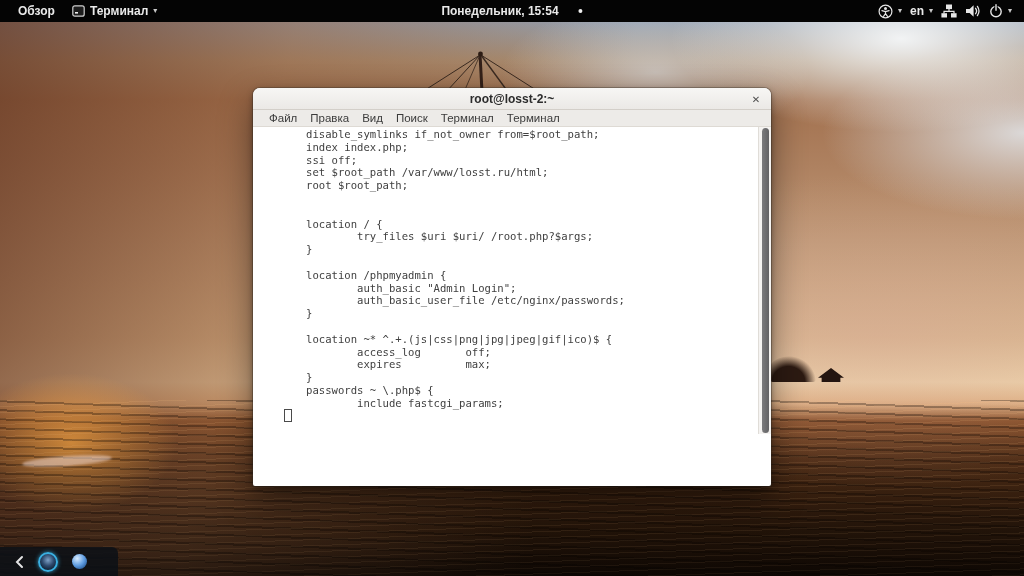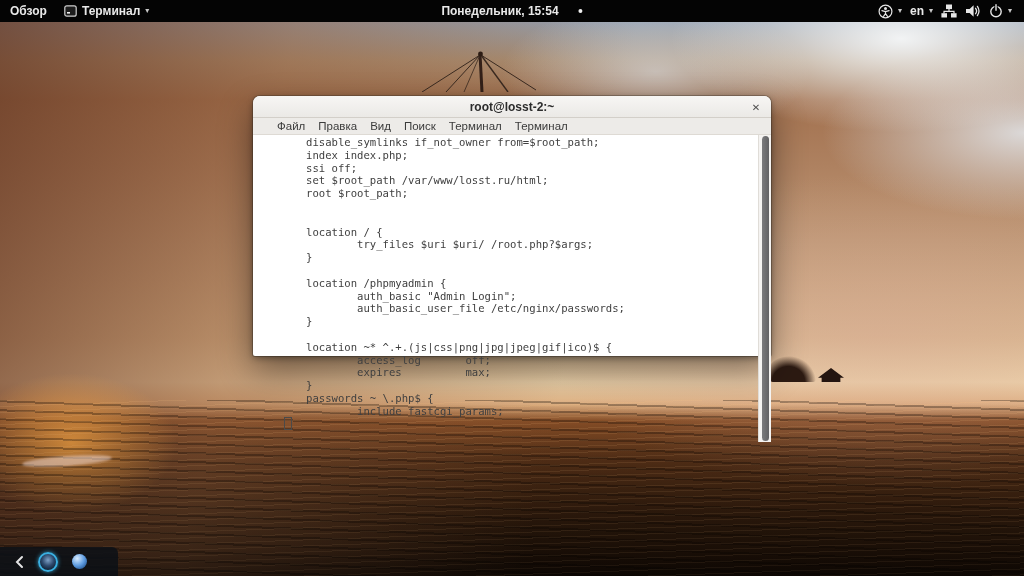--- a/index.html
+++ b/index.html
@@ -30,43 +30,43 @@
   .island { position:absolute; background:#271710; border-radius:45% 45% 10% 10%; }
   .island.trees { left:770px; top:356px; width:46px; height:26px;
     background:radial-gradient(60% 100% at 40% 100%, #2c1a12 60%, rgba(44,26,18,0) 100%); }
   .hut { left:818px; top:368px; width:26px; height:14px;
     background:#241510; clip-path:polygon(50% 0,100% 70%,86% 70%,86% 100%,14% 100%,14% 70%,0 70%); position:absolute; }
   .mast { position:absolute; left:408px; top:24px; }
 
   
   .topbar { position:absolute; left:0; top:0; width:1024px; height:22px; background:#040404;
     color:#e9e9e9; display:flex; align-items:center; font-size:12px; font-weight:600; z-index:30; }
-  .tb-left { display:flex; align-items:center; gap:17px; padding-left:10px; }
+  .tb-left { display:flex; align-items:center; gap:17px; padding-left:18px; }
   .tb-item { display:flex; align-items:center; gap:5px; cursor:default; }
   .caret { font-size:8px; color:#c9c9c9; line-height:1; }
   .tb-center { position:absolute; left:50%; transform:translateX(-50%);
     display:flex; align-items:center; gap:20px; }
   .notif-dot { width:4px; height:4px; border-radius:50%; background:#efefef; }
   .tb-right { margin-left:auto; display:flex; align-items:center; gap:8px; padding-right:12px; }
   .tb-right svg { display:block; }
 
   
-  .window { position:absolute; left:253px; top:96px; width:518px; height:260px;
+  .window { position:absolute; left:253px; top:88px; width:518px; height:398px;
     background:#ffffff; border-radius:7px 7px 2px 2px;
     box-shadow:0 2px 6px rgba(0,0,0,.35), 0 14px 34px rgba(0,0,0,.45), 0 0 0 1px rgba(70,60,50,.35);
     z-index:20; }
   .titlebar { height:22px; border-radius:7px 7px 0 0; position:relative;
     background:linear-gradient(#f7f6f4,#ebe9e6); border-bottom:1px solid #d3cfc9;
     display:flex; align-items:center; justify-content:center;
     font-size:12px; font-weight:700; color:#2c2c2c; }
   .win-close { position:absolute; right:6px; top:0; height:22px; width:18px;
     display:flex; align-items:center; justify-content:center;
     font-size:10px; font-weight:700; color:#4e4e4e; cursor:default; }
   .menubar { height:17px; background:#edebe8; border-bottom:1px solid #dedad4;
-    display:flex; align-items:center; gap:13px; padding-left:24px;
+    display:flex; align-items:center; gap:13px; padding-left:16px;
     font-size:11.5px; color:#3b3b3b; }
   .menu-item { cursor:default; }
   .screen-area { position:relative; height:307px; display:flex; overflow:hidden; }
   .term-text { flex:1; padding:1px 0 0 2px; overflow:hidden;
     font-family:"DejaVu Sans Mono","Liberation Mono",monospace;
     font-size:10.6px; color:#404040; }
   .tline { height:12.8px; line-height:12.8px; white-space:pre; }
   .cursor { position:absolute; left:31px; top:282px; width:8px; height:13px;
     border:1px solid #4a4a4a; background:transparent; }
   .v-scrollbar { width:13px; background:#f5f3f1; border-left:1px solid #e0ddd8;

